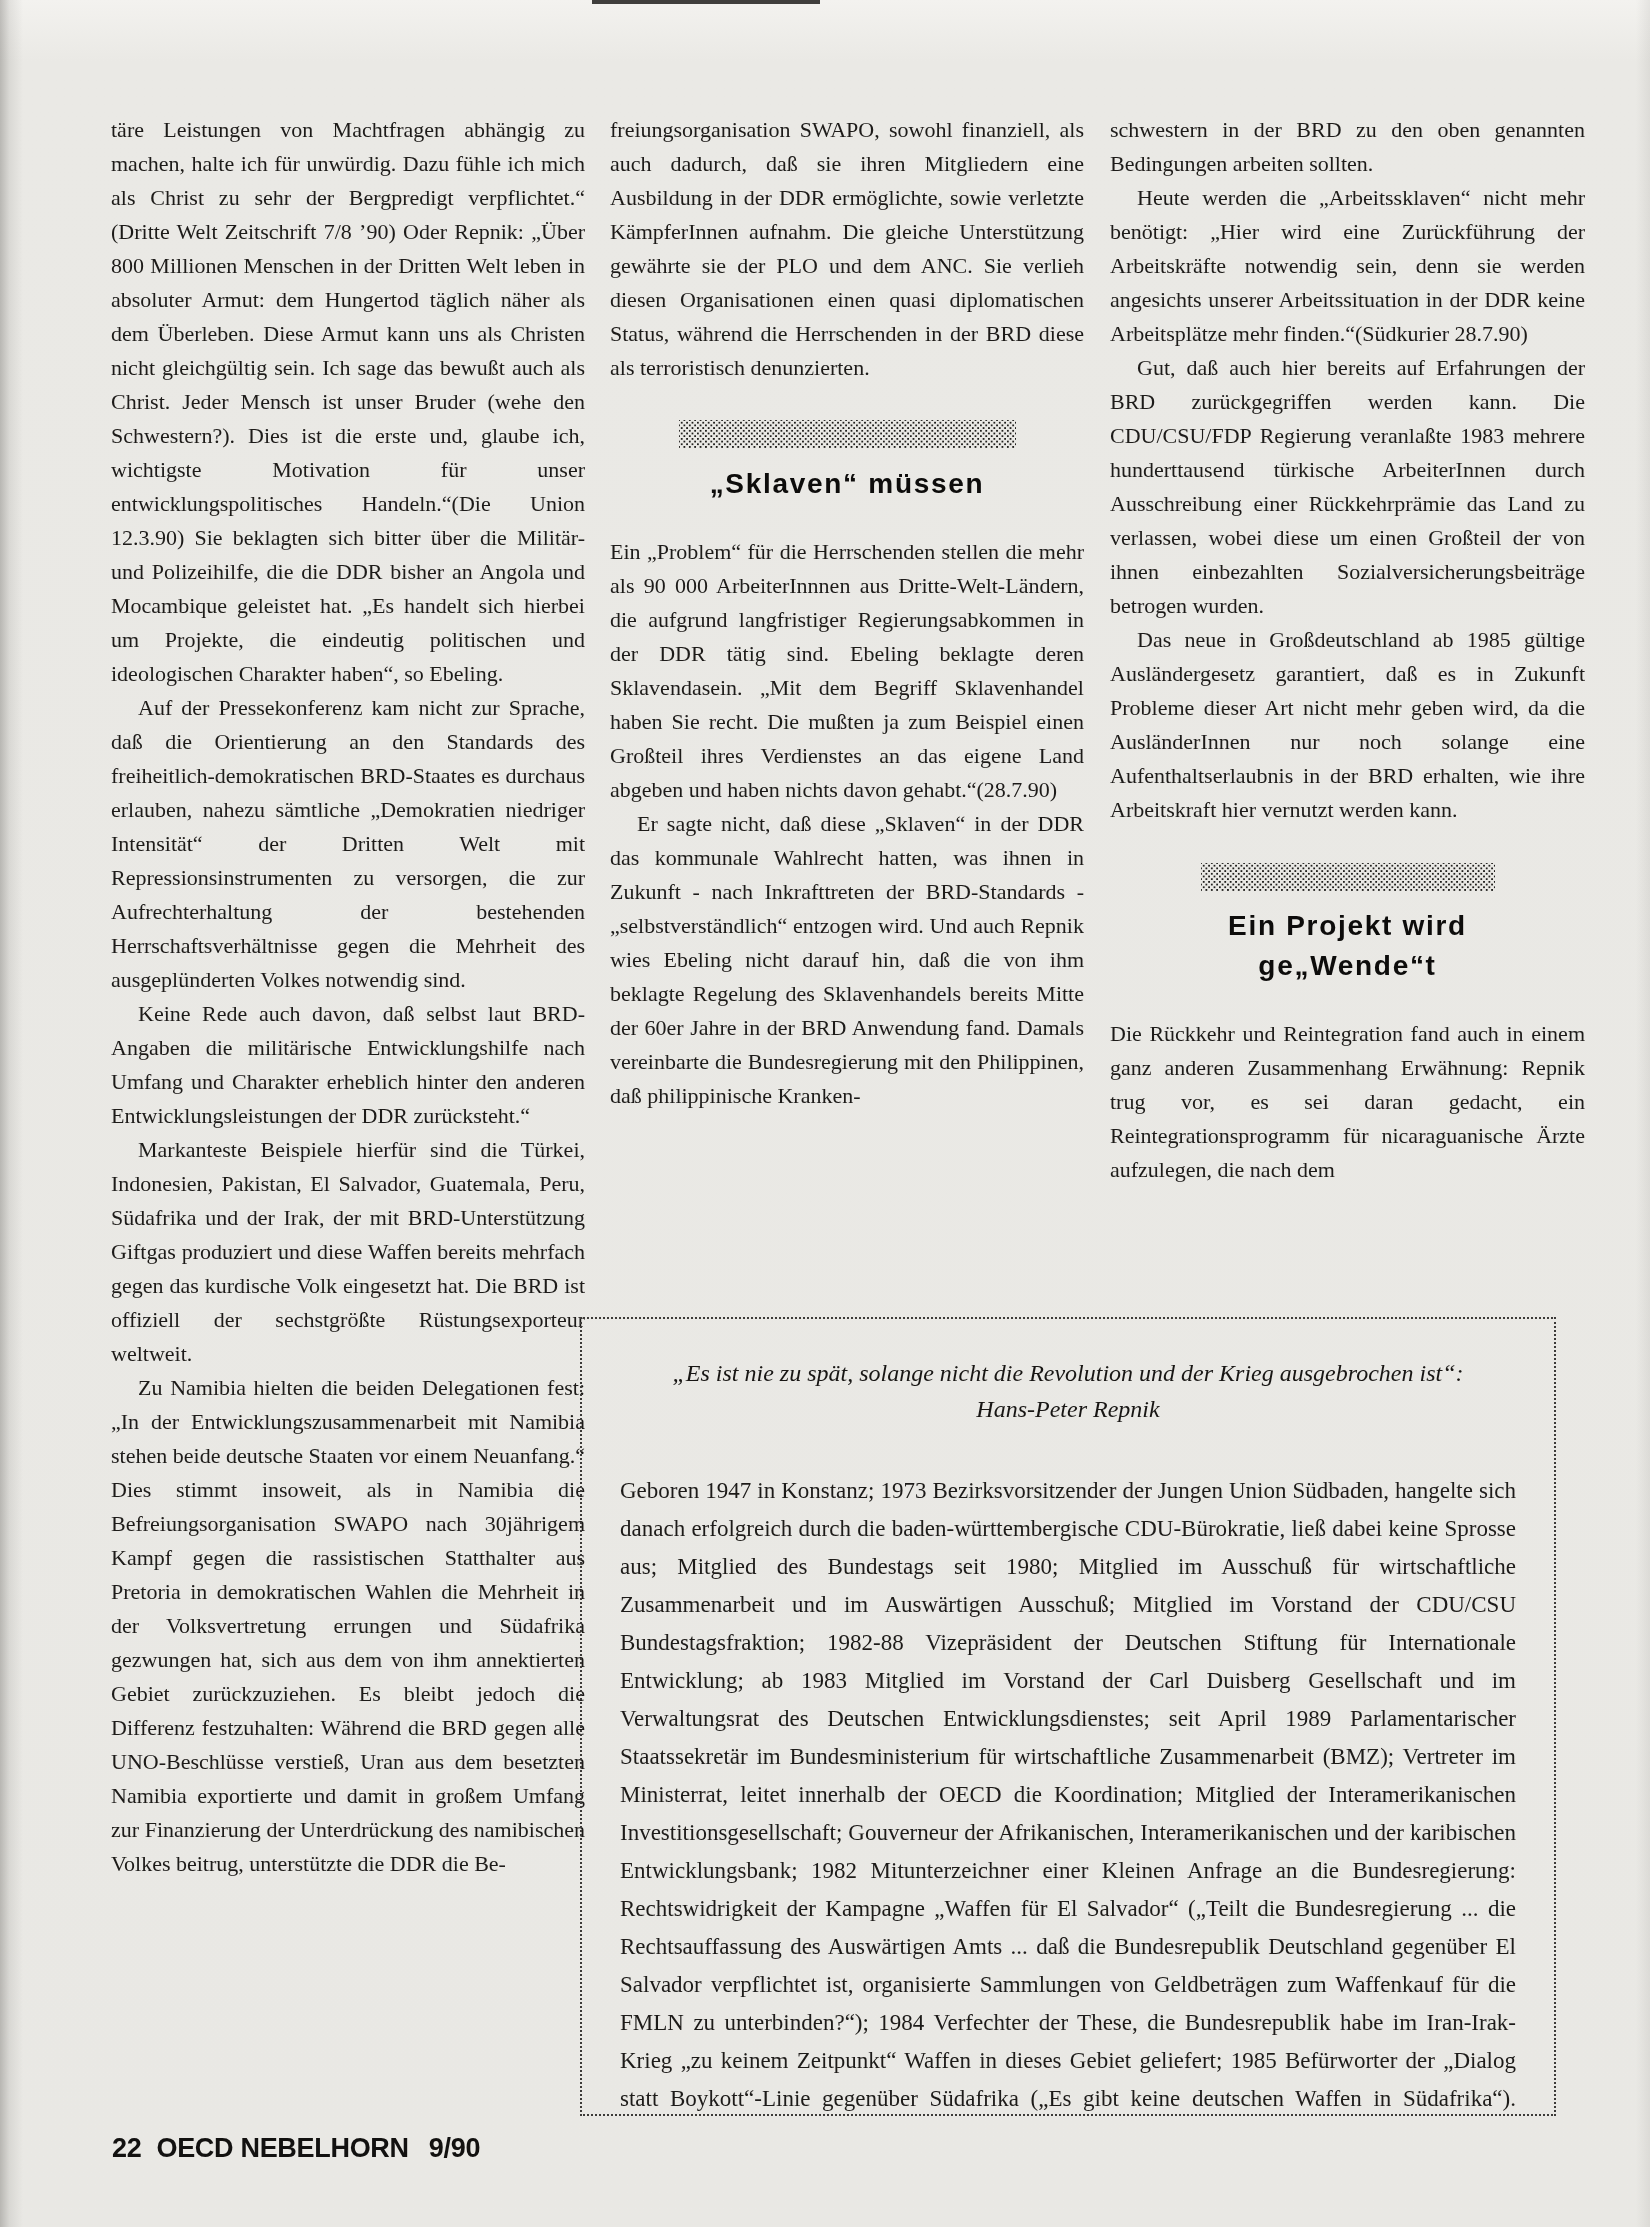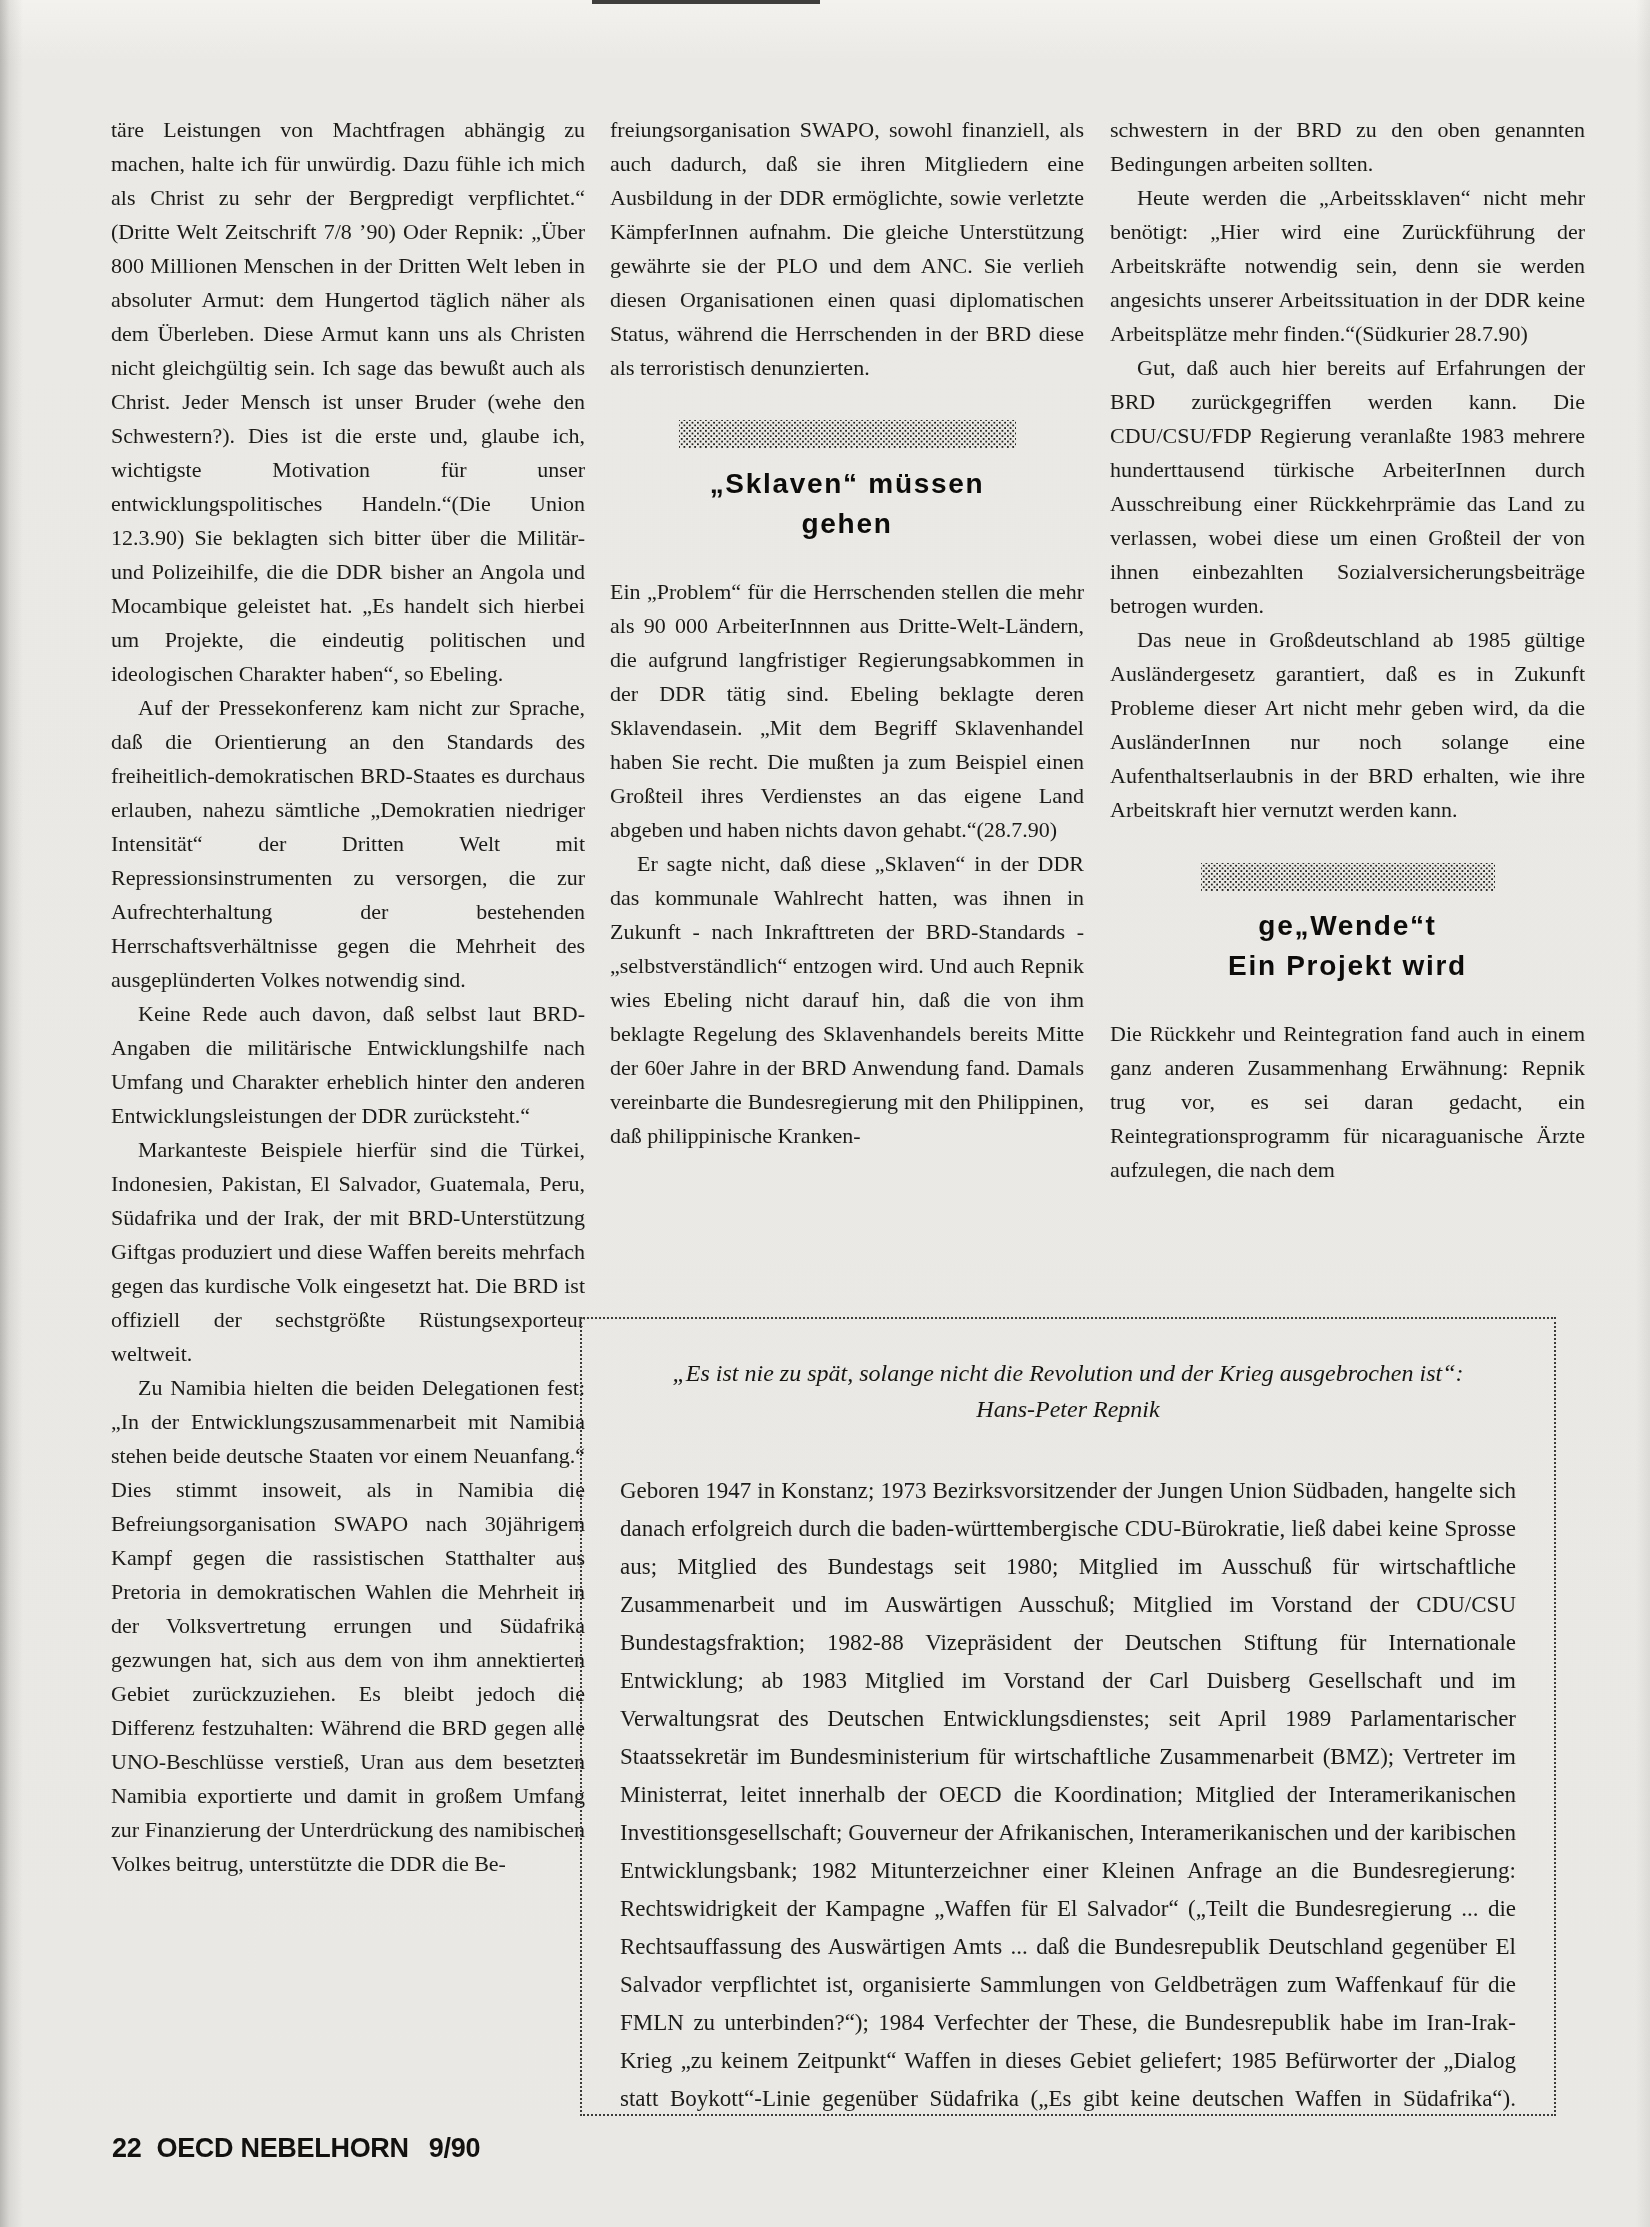--- a/index.html
+++ b/index.html
@@ -112,35 +112,34 @@
     <p class="jp ind">Keine Rede auch davon, daß selbst laut BRD-Angaben die militärische Entwicklungshilfe nach Umfang und Charakter erheblich hinter den anderen Entwicklungsleistungen der DDR zurücksteht.“</p>
     <p class="jp ind">Markanteste Beispiele hierfür sind die Türkei, Indonesien, Pakistan, El Salvador, Guatemala, Peru, Südafrika und der Irak, der mit BRD-Unterstützung Giftgas produziert und diese Waffen bereits mehrfach gegen das kurdische Volk eingesetzt hat. Die BRD ist offiziell der sechstgrößte Rüstungsexporteur weltweit.</p>
     <p class="jp ind">Zu Namibia hielten die beiden Delegationen fest: „In der Entwicklungszusammenarbeit mit Namibia stehen beide deutsche Staaten vor einem Neuanfang.“ Dies stimmt insoweit, als in Namibia die Befreiungsorganisation SWAPO nach 30jährigem Kampf gegen die rassistischen Statthalter aus Pretoria in demokratischen Wahlen die Mehrheit in der Volksvertretung errungen und Südafrika gezwungen hat, sich aus dem von ihm annektierten Gebiet zurückzuziehen. Es bleibt jedoch die Differenz festzuhalten: Während die BRD gegen alle UNO-Beschlüsse verstieß, Uran aus dem besetzten Namibia exportierte und damit in großem Umfang zur Finanzierung der Unterdrückung des namibischen Volkes beitrug, unterstützte die DDR die Be-</p>
   </div>
 
   <div class="col col2">
     <p class="jp">freiungsorganisation SWAPO, sowohl finanziell, als auch dadurch, daß sie ihren Mitgliedern eine Ausbildung in der DDR ermöglichte, sowie verletzte KämpferInnen aufnahm. Die gleiche Unterstützung gewährte sie der PLO und dem ANC. Sie verlieh diesen Organisationen einen quasi diplomatischen Status, während die Herrschenden in der BRD diese als terroristisch denunzierten.</p>
     <div class="halftone bar1"></div>
     <h2 class="headline">
       <span class="hl-line">„Sklaven“ müssen</span>
-      <span class="hl-line">gehen</span>
     </h2>
     <p class="jp">Ein „Problem“ für die Herrschenden stellen die mehr als 90 000 ArbeiterInnnen aus Dritte-Welt-Ländern, die aufgrund langfristiger Regierungsabkommen in der DDR tätig sind. Ebeling beklagte deren Sklavendasein. „Mit dem Begriff Sklavenhandel haben Sie recht. Die mußten ja zum Beispiel einen Großteil ihres Verdienstes an das eigene Land abgeben und haben nichts davon gehabt.“(28.7.90)</p>
     <p class="jp ind">Er sagte nicht, daß diese „Sklaven“ in der DDR das kommunale Wahlrecht hatten, was ihnen in Zukunft - nach Inkrafttreten der BRD-Standards - „selbstverständlich“ entzogen wird. Und auch Repnik wies Ebeling nicht darauf hin, daß die von ihm beklagte Regelung des Sklavenhandels bereits Mitte der 60er Jahre in der BRD Anwendung fand. Damals vereinbarte die Bundesregierung mit den Philippinen, daß philippinische Kranken-</p>
   </div>
 
   <div class="col col3">
     <p class="jp">schwestern in der BRD zu den oben genannten Bedingungen arbeiten sollten.</p>
     <p class="jp ind">Heute werden die „Arbeitssklaven“ nicht mehr benötigt: „Hier wird eine Zurückführung der Arbeitskräfte notwendig sein, denn sie werden angesichts unserer Arbeitssituation in der DDR keine Arbeitsplätze mehr finden.“(Südkurier 28.7.90)</p>
     <p class="jp ind">Gut, daß auch hier bereits auf Erfahrungen der BRD zurückgegriffen werden kann. Die CDU/CSU/FDP Regierung veranlaßte 1983 mehrere hunderttausend türkische ArbeiterInnen durch Ausschreibung einer Rückkehrprämie das Land zu verlassen, wobei diese um einen Großteil der von ihnen einbezahlten Sozialversicherungsbeiträge betrogen wurden.</p>
     <p class="jp ind">Das neue in Großdeutschland ab 1985 gültige Ausländergesetz garantiert, daß es in Zukunft Probleme dieser Art nicht mehr geben wird, da die AusländerInnen nur noch solange eine Aufenthaltserlaubnis in der BRD erhalten, wie ihre Arbeitskraft hier vernutzt werden kann.</p>
     <div class="halftone bar2"></div>
     <h2 class="headline">
+      <span class="hl-line">Ein Projekt wird</span>
       <span class="hl-line">ge„Wende“t</span>
-      <span class="hl-line">Ein Projekt wird</span>
     </h2>
     <p class="jp">Die Rückkehr und Reintegration fand auch in einem ganz anderen Zusammenhang Erwähnung: Repnik trug vor, es sei daran gedacht, ein Reintegrationsprogramm für nicaraguanische Ärzte aufzulegen, die nach dem</p>
   </div>
 
   <div class="bio-box">
     <p class="box-quote">„Es ist nie zu spät, solange nicht die Revolution und der Krieg ausgebrochen ist“:</p>
     <p class="box-attribution">Hans-Peter Repnik</p>
     <p class="box-body">Geboren 1947 in Konstanz; 1973 Bezirksvorsitzender der Jungen Union Südbaden, hangelte sich danach erfolgreich durch die baden-württembergische CDU-Bürokratie, ließ dabei keine Sprosse aus; Mitglied des Bundestags seit 1980; Mitglied im Ausschuß für wirtschaftliche Zusammenarbeit und im Auswärtigen Ausschuß; Mitglied im Vorstand der CDU/CSU Bundestagsfraktion; 1982-88 Vizepräsident der Deutschen Stiftung für Internationale Entwicklung; ab 1983 Mitglied im Vorstand der Carl Duisberg Gesellschaft und im Verwaltungsrat des Deutschen Entwicklungsdienstes; seit April 1989 Parlamentarischer Staatssekretär im Bundesministerium für wirtschaftliche Zusammenarbeit (BMZ); Vertreter im Ministerrat, leitet innerhalb der OECD die Koordination; Mitglied der Interamerikanischen Investitionsgesellschaft; Gouverneur der Afrikanischen, Interamerikanischen und der karibischen Entwicklungsbank; 1982 Mitunterzeichner einer Kleinen Anfrage an die Bundesregierung: Rechtswidrigkeit der Kampagne „Waffen für El Salvador“ („Teilt die Bundesregierung ... die Rechtsauffassung des Auswärtigen Amts ... daß die Bundesrepublik Deutschland gegenüber El Salvador verpflichtet ist, organisierte Sammlungen von Geldbeträgen zum Waffenkauf für die FMLN zu unterbinden?“); 1984 Verfechter der These, die Bundesrepublik habe im Iran-Irak-Krieg „zu keinem Zeitpunkt“ Waffen in dieses Gebiet geliefert; 1985 Befürworter der „Dialog statt Boykott“-Linie gegenüber Südafrika („Es gibt keine deutschen Waffen in Südafrika“). Motto: „Unser Ziel kann nicht sein, für alle Menschen den westeuropäischen Lebensstandard zu schaffen.“</p>
   </div>
 

